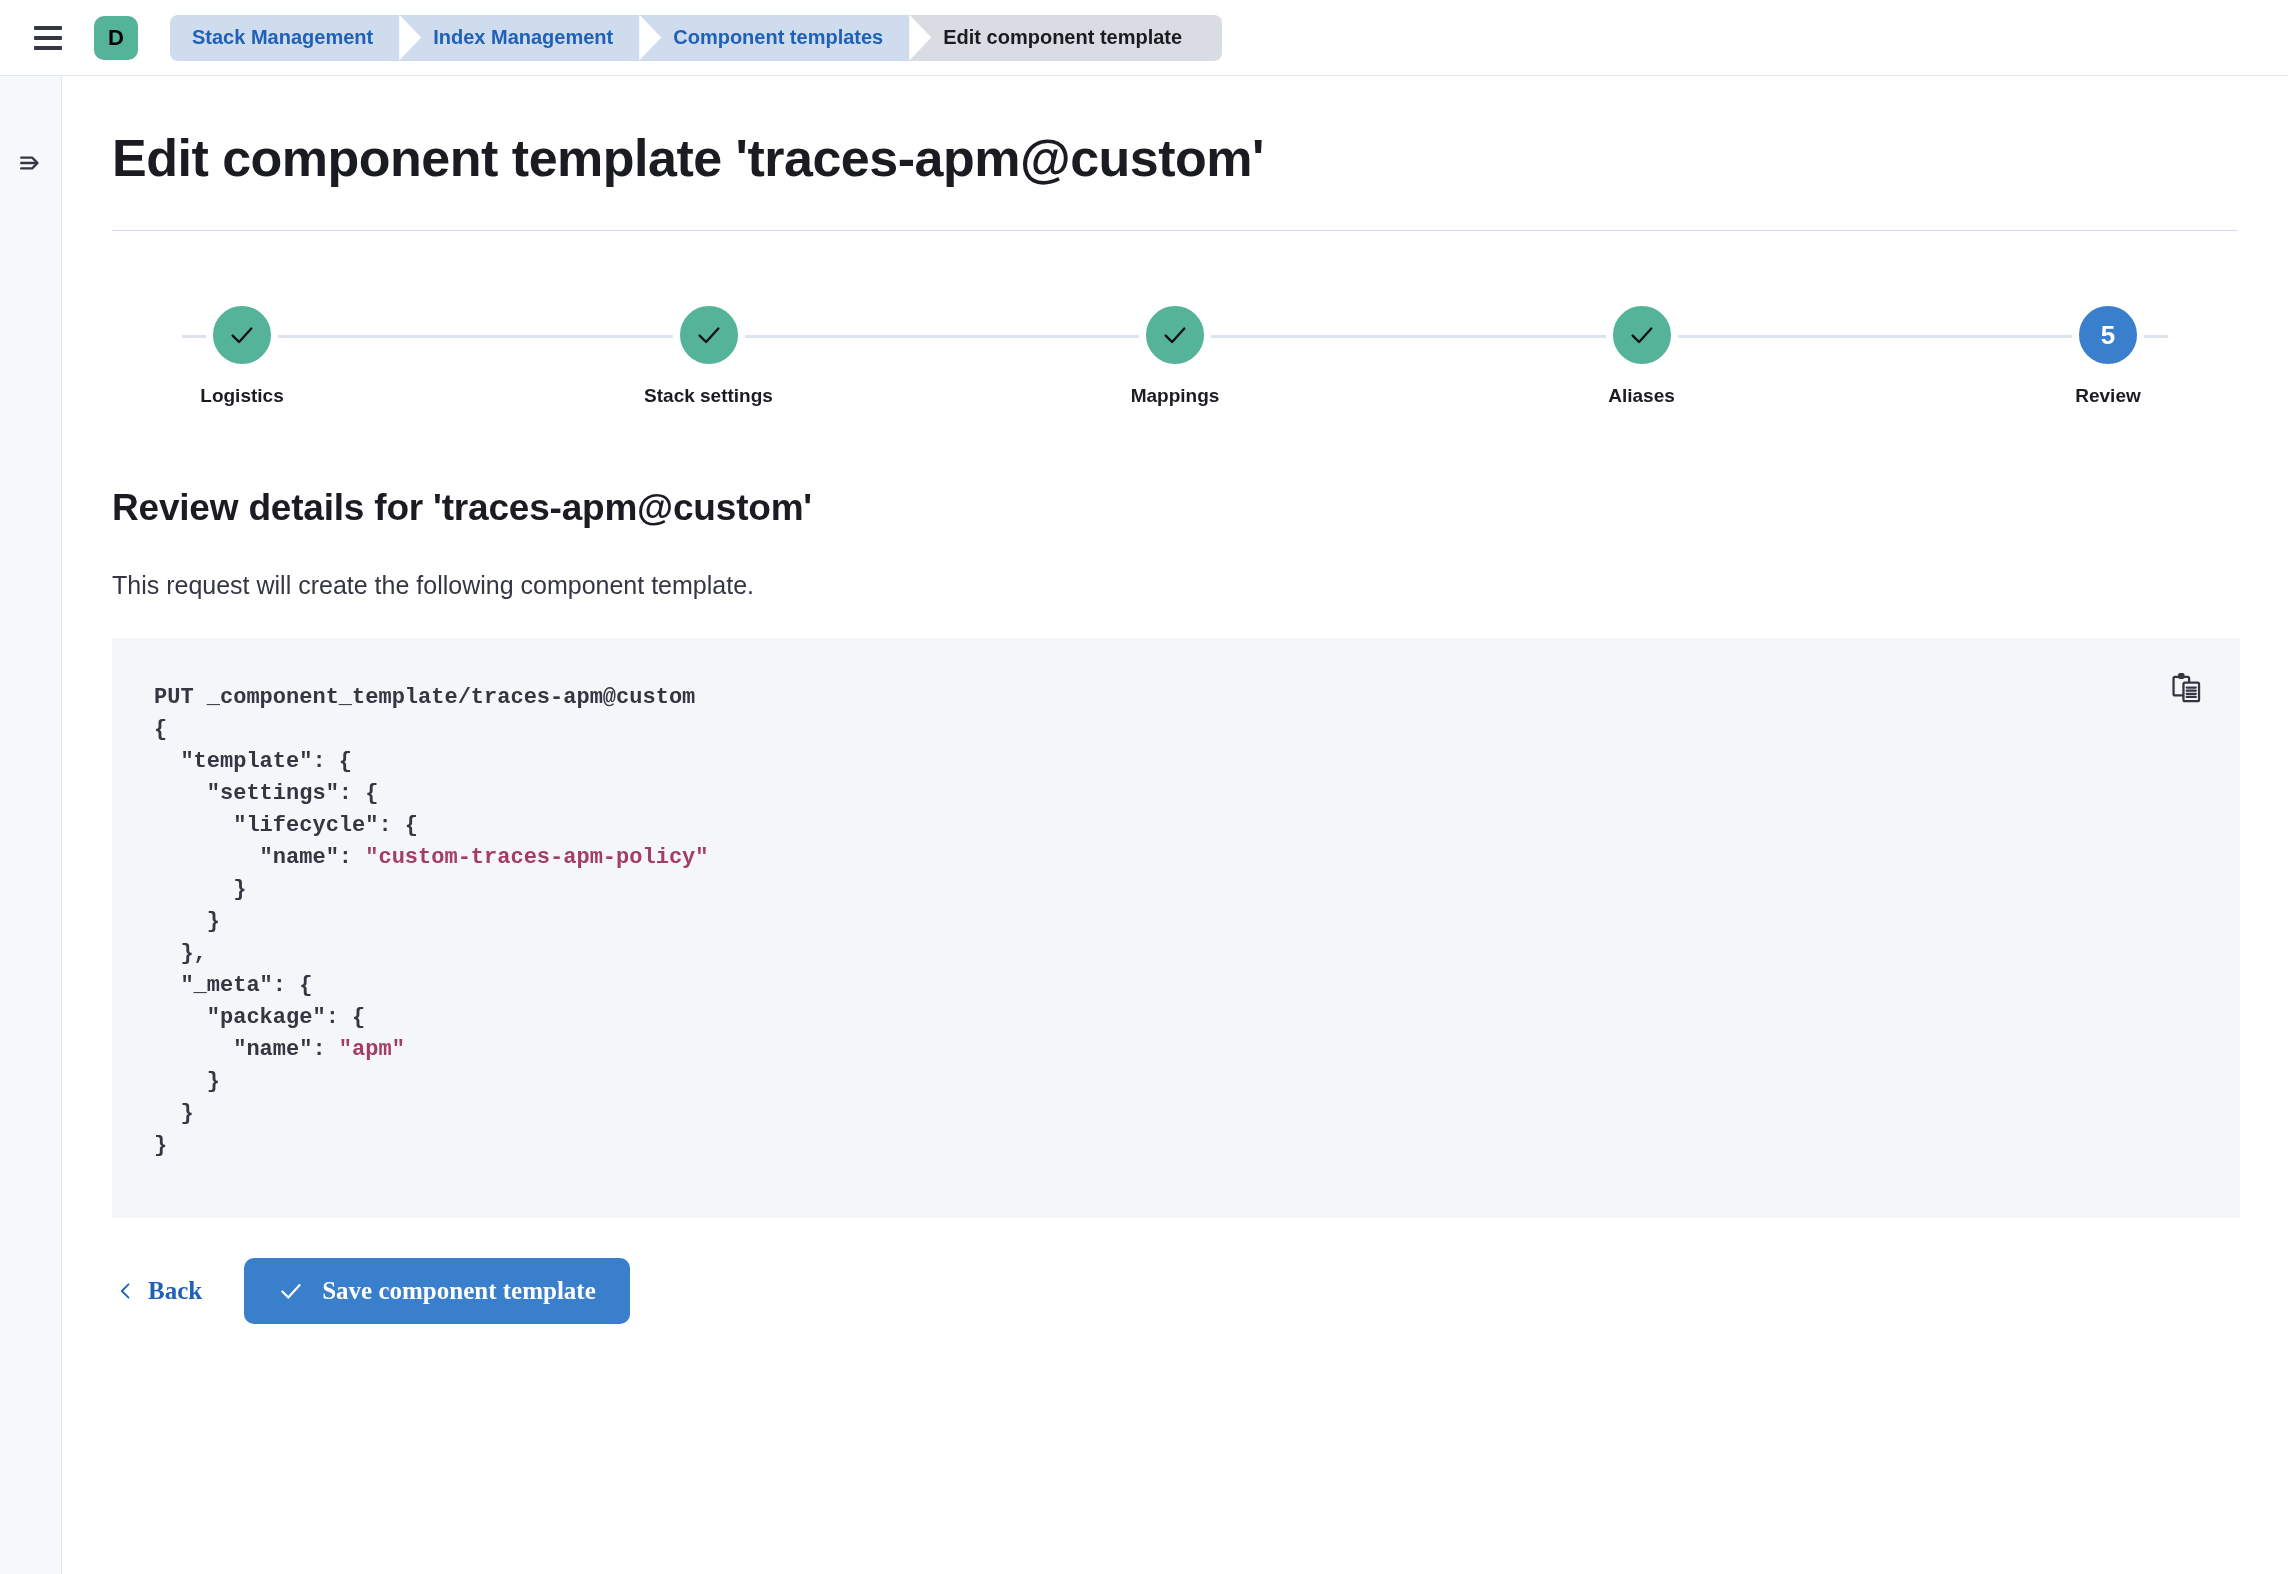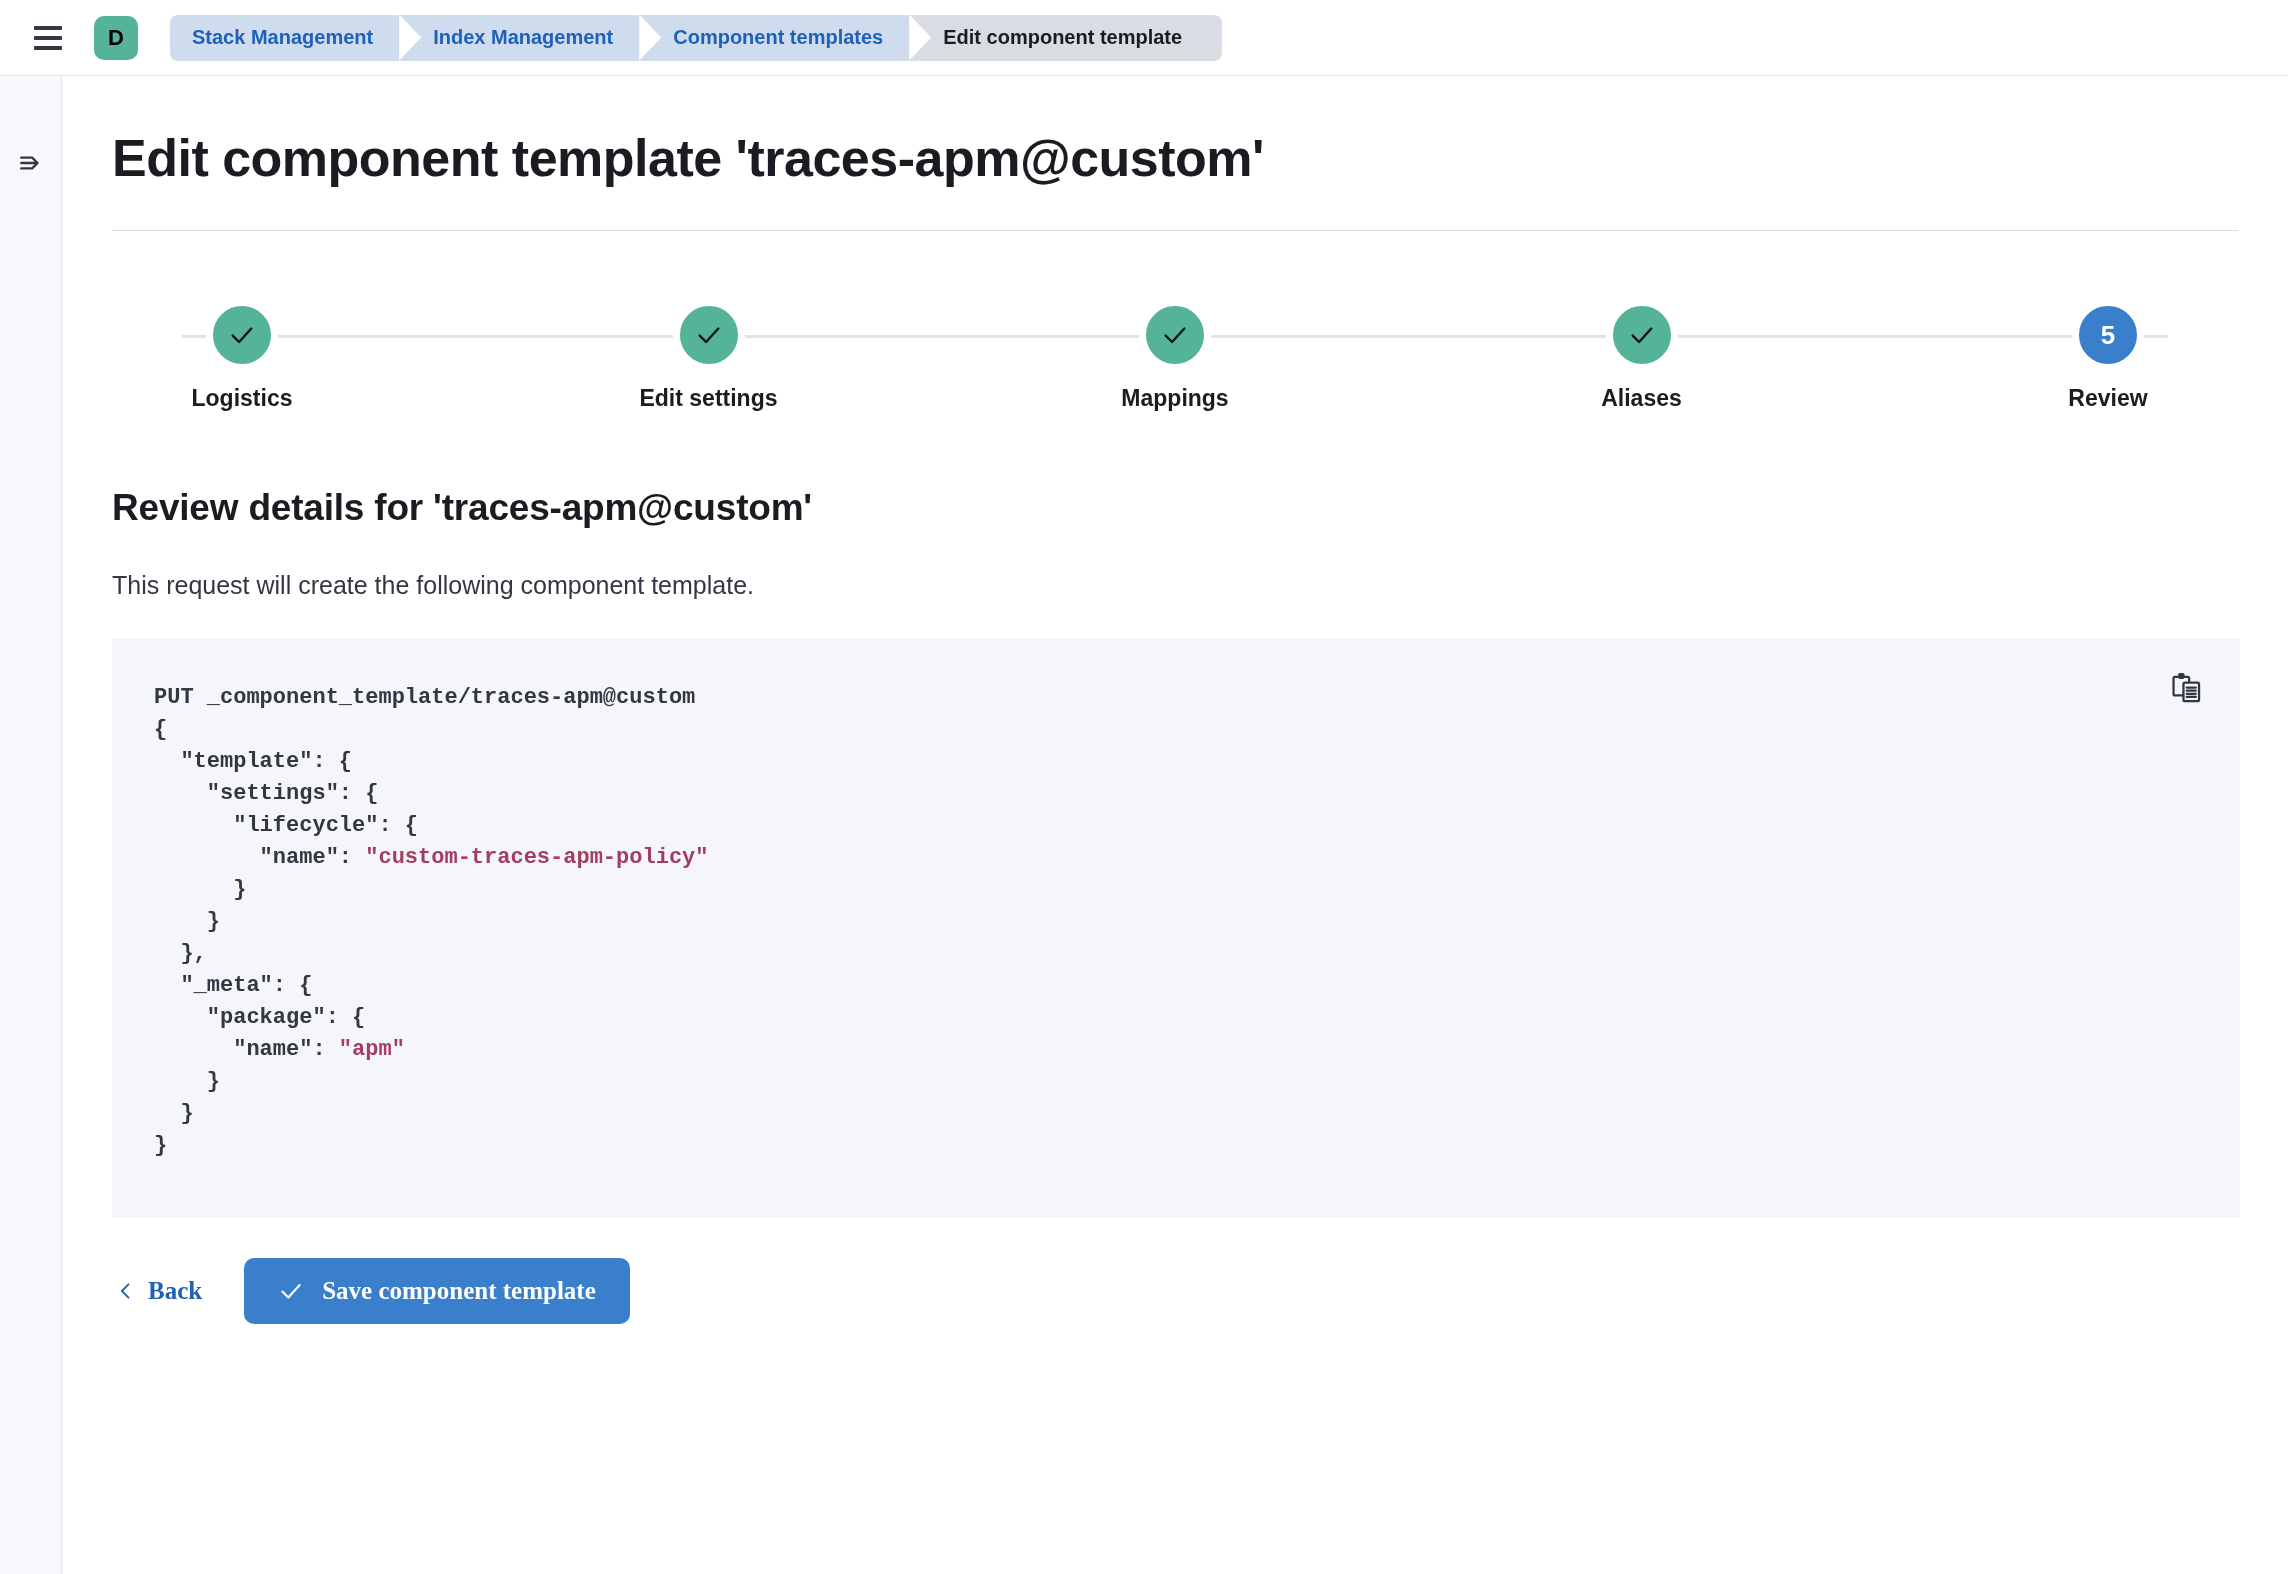--- a/index.html
+++ b/index.html
@@ -192,21 +192,21 @@
   }
   .step-circle.done { background: #54b399; }
   .step-circle.active { background: #3a7fcb; }
   .step-circle .num {
     color: #ffffff;
     font-size: 26px;
     font-weight: 700;
   }
   .step-label {
     margin-top: 14px;
-    font-size: 23px;
+    font-size: 19px;
     font-weight: 700;
     color: #1a1c21;
     white-space: nowrap;
   }
 
   
   .section-title {
     margin: 58px 0 0 50px;
     font-size: 37px;
     font-weight: 700;
@@ -374,21 +374,21 @@
         </div>
         <div class="step-label">Logistics</div>
       </div>
 
       <div class="step">
         <div class="step-circle done">
           <svg width="28" height="28" viewBox="0 0 24 24" fill="none" stroke="#111111" stroke-width="2" stroke-linecap="round" stroke-linejoin="round">
               <polyline points="4,12.5 9.5,18 20,6.5"></polyline>
             </svg>
         </div>
-        <div class="step-label">Edit settings</div>
+        <div class="step-label">Stack settings</div>
       </div>
 
       <div class="step">
         <div class="step-circle done">
           <svg width="28" height="28" viewBox="0 0 24 24" fill="none" stroke="#111111" stroke-width="2" stroke-linecap="round" stroke-linejoin="round">
               <polyline points="4,12.5 9.5,18 20,6.5"></polyline>
             </svg>
         </div>
         <div class="step-label">Mappings</div>
       </div>

